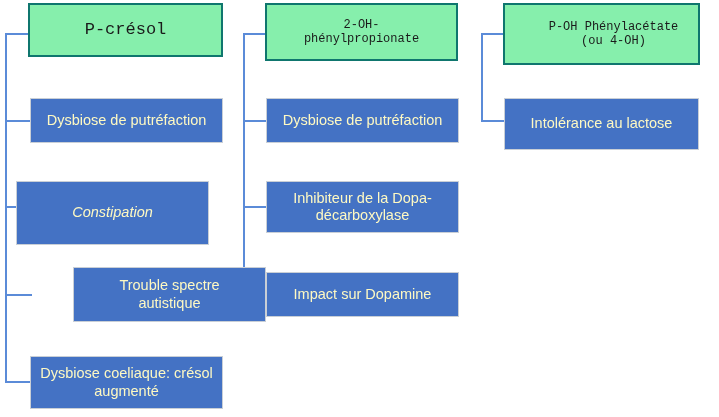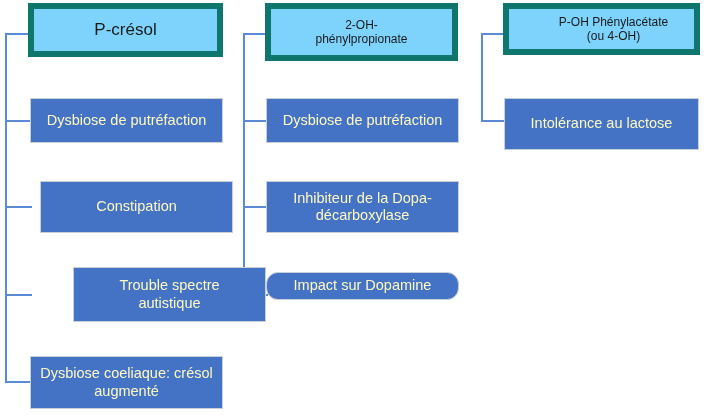--- a/index.html
+++ b/index.html
@@ -34,24 +34,25 @@
   .node .label {
     display: block;
     width: 100%;
     padding: 0 6px;
     box-sizing: border-box;
     white-space: pre-line;
   }
 
   
   .node.header {
-    background: #7dd3fc;
-    border: 6px solid #0f766e;
+    background: #86efac;
+    border: 2px solid #0f766e;
     color: #1a1a1a;
     font-size: 17px;
+    font-family: Liberation Mono, monospace;
   }
   .node.header.two-line {
     font-size: 12px;
   }
 
   
   .node.child {
     background: #4472c4;
     border: 1px solid #c9cfd6;
     color: #fef9c3;
@@ -80,21 +81,21 @@
   <div class="conn h" style="left:5px; top:381px; width:27px;"></div>
 
   <div class="node header" style="left:28px; top:3px; width:195px; height:54px;">
     <span class="label">P-crésol</span>
   </div>
 
   <div class="node child" style="left:30px; top:98px; width:193px; height:45px;">
     <span class="label">Dysbiose de putréfaction</span>
   </div>
 
-  <div class="node child" style="left:40px; top:181px; width:193px; height:52px;">
+  <div class="node child" style="left:16px; top:181px; width:193px; height:64px;font-style:italic;">
     <span class="label">Constipation</span>
   </div>
 
   <div class="node child" style="left:30px; top:267px; width:193px; height:55px;margin-left:43px;">
     <span class="label">Trouble spectre
 autistique</span>
   </div>
 
   <div class="node child" style="left:30px; top:356px; width:193px; height:53px;">
     <span class="label">Dysbiose coeliaque: crésol
@@ -114,29 +115,29 @@
 
   <div class="node child" style="left:266px; top:98px; width:193px; height:45px;">
     <span class="label">Dysbiose de putréfaction</span>
   </div>
 
   <div class="node child" style="left:266px; top:181px; width:193px; height:52px;">
     <span class="label">Inhibiteur de la Dopa-
 décarboxylase</span>
   </div>
 
-  <div class="node child" style="left:266px; top:272px; width:193px; height:28px;border-radius:12px;">
+  <div class="node child" style="left:266px; top:272px; width:193px; height:45px;">
     <span class="label">Impact sur Dopamine</span>
   </div>
 
   <div class="conn v" style="left:481px; top:33px; height:88px;"></div>
   <div class="conn h" style="left:481px; top:33px; width:24px;"></div>
   <div class="conn h" style="left:481px; top:120px; width:24px;"></div>
 
-  <div class="node header two-line" style="left:503px; top:3px; width:197px; height:52px;padding-left:24px;">
+  <div class="node header two-line" style="left:503px; top:3px; width:197px; height:62px;padding-left:24px;">
     <span class="label">P-OH Phénylacétate
 (ou 4-OH)</span>
   </div>
 
   <div class="node child" style="left:504px; top:98px; width:195px; height:52px;">
     <span class="label">Intolérance au lactose</span>
   </div>
 
 </div>
 

